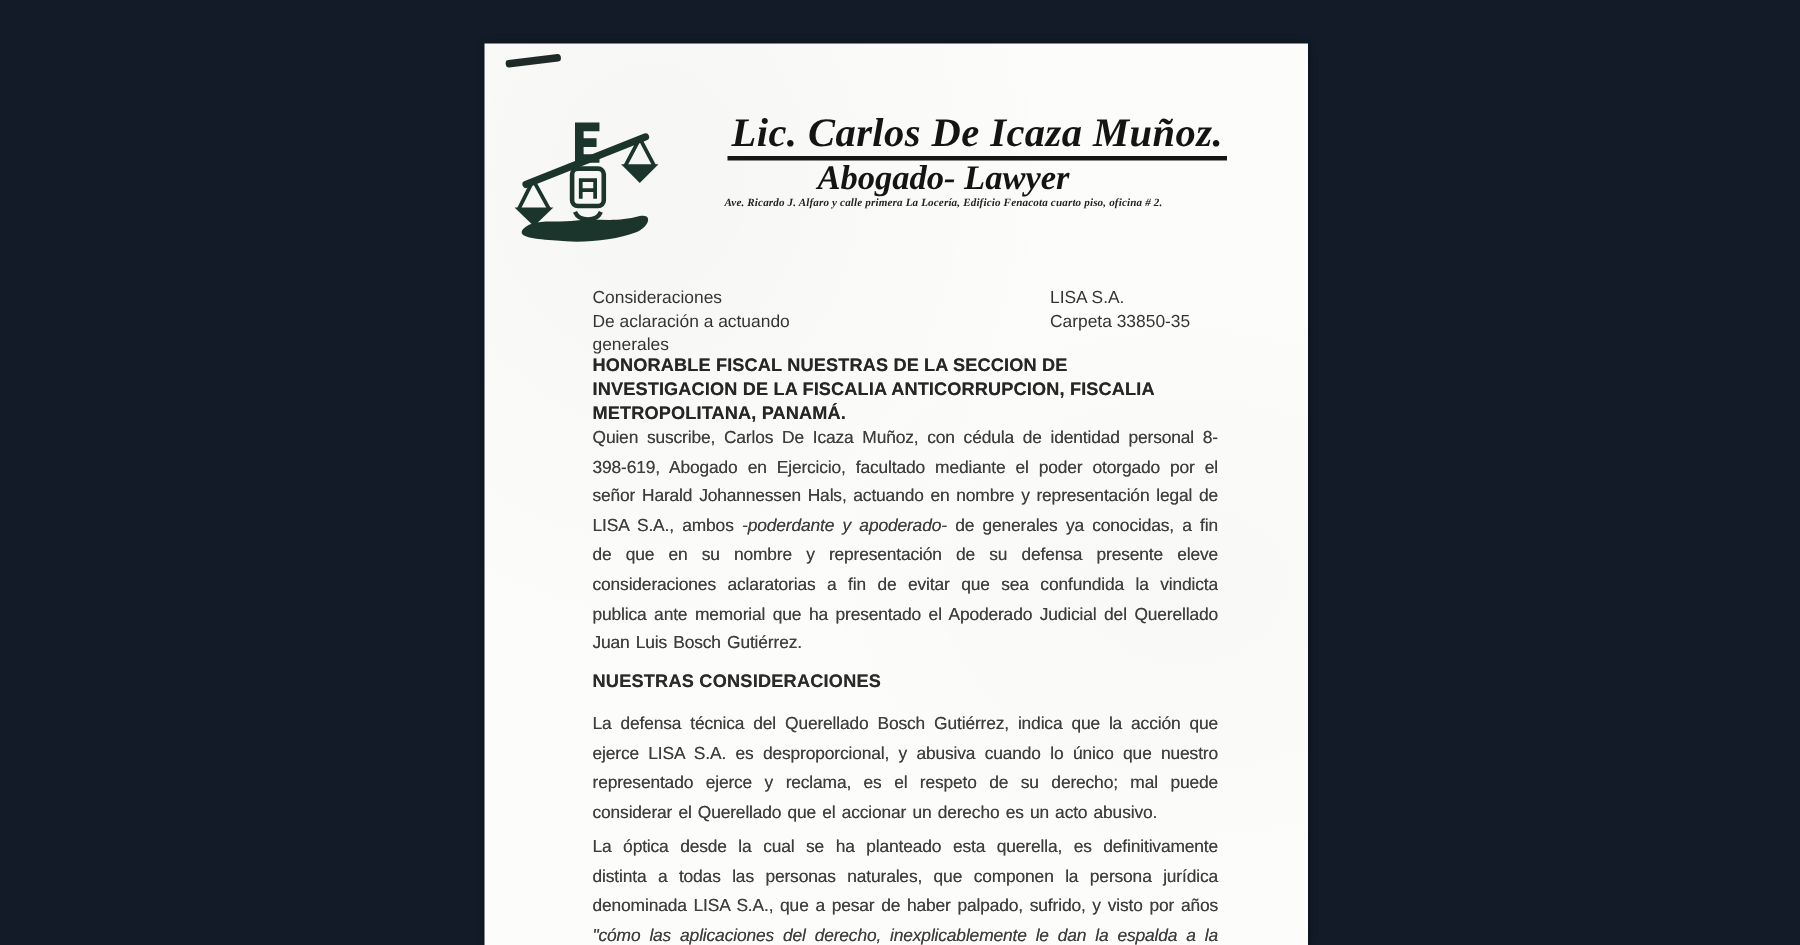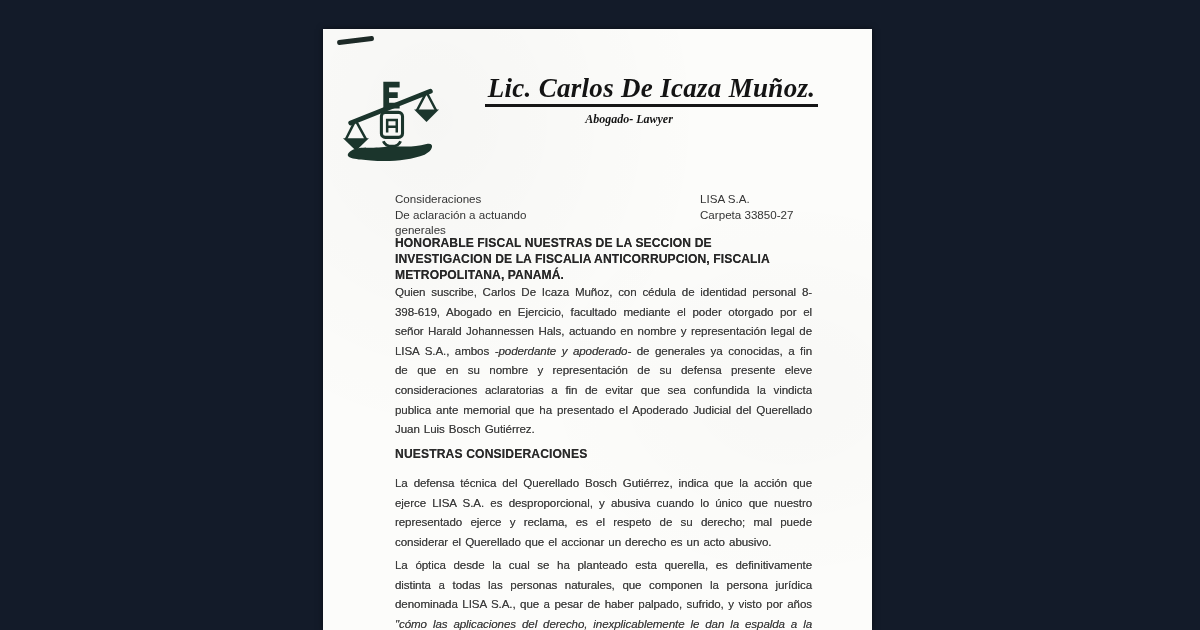--- a/index.html
+++ b/index.html
@@ -32,21 +32,21 @@
   .lh-title{
     display:inline-block;
     font-family:"Liberation Serif",serif;
     font-style:italic;font-weight:bold;font-size:27px;line-height:30px;
     border-bottom:3px solid #161616;padding:0 3px 1px 3px;
     letter-spacing:0.3px;white-space:nowrap;margin-left:45px;
   }
   .lh-subtitle{
     margin-top:2px;
     font-family:"Liberation Serif",serif;
-    font-style:italic;font-weight:bold;font-size:12px;line-height:20px;
+    font-style:italic;font-weight:bold;font-size:23px;line-height:20px;
   }
   .lh-address{
     margin-top:1px;
     font-family:"Liberation Serif",serif;
     font-style:italic;font-weight:bold;font-size:7.4px;line-height:9px;
     color:#232323;letter-spacing:0.1px;white-space:nowrap;
   }
   .ref{position:absolute;top:142px;font-size:11.6px;line-height:15.6px;color:#343434;margin-top:20px;}
   .ref-left{left:72px;}
   .ref-right{left:377px;}
@@ -102,30 +102,31 @@
 
         <path d="M6 82 C13 74 28 78 43 76 C57 74 69 78 87 73 C96 71 94 80 85 84 C69 90 47 92 29 90 C15 89 1 88 6 82 Z" fill="currentColor"></path>
       </svg>
     </div>
 
     <div class="letterhead">
       <div>
         <span class="lh-title">Lic. Carlos De Icaza Muñoz.</span>
       </div>
       <div class="lh-subtitle">Abogado- Lawyer</div>
+      <div class="lh-address">Ave. Ricardo J. Alfaro y calle primera La Locería, Edificio Fenacota cuarto piso, oficina # 2.</div>
     </div>
 
     <div class="ref ref-left">
       <div>Consideraciones</div>
       <div>De aclaración a actuando</div>
       <div>generales</div>
     </div>
     <div class="ref ref-right">
       <div>LISA S.A.</div>
-      <div>Carpeta 33850-27</div>
+      <div>Carpeta 33850-35</div>
     </div>
 
     <div class="addressee">HONORABLE FISCAL NUESTRAS DE LA SECCION DE INVESTIGACION DE LA FISCALIA ANTICORRUPCION, FISCALIA METROPOLITANA, PANAMÁ.</div>
 
     <div class="bodytext p1"><span>Quien suscribe, Carlos De Icaza Muñoz, con cédula de identidad personal 8-398-619, Abogado en Ejercicio, facultado mediante el poder otorgado por el señor Harald Johannessen Hals, actuando en nombre y representación legal de LISA S.A., ambos </span><span class="it">-poderdante y apoderado-</span><span> de generales ya conocidas, a fin de que en su nombre y representación de su defensa presente eleve consideraciones aclaratorias a fin de evitar que sea confundida la vindicta publica ante memorial que ha presentado el Apoderado Judicial del Querellado Juan Luis Bosch Gutiérrez.</span></div>
 
     <div class="section-heading">NUESTRAS CONSIDERACIONES</div>
 
     <div class="bodytext p2">La defensa técnica del Querellado Bosch Gutiérrez, indica que la acción que ejerce LISA S.A. es desproporcional, y abusiva cuando lo único que nuestro representado ejerce y reclama, es el respeto de su derecho; mal puede considerar el Querellado que el accionar un derecho es un acto abusivo.</div>
 

